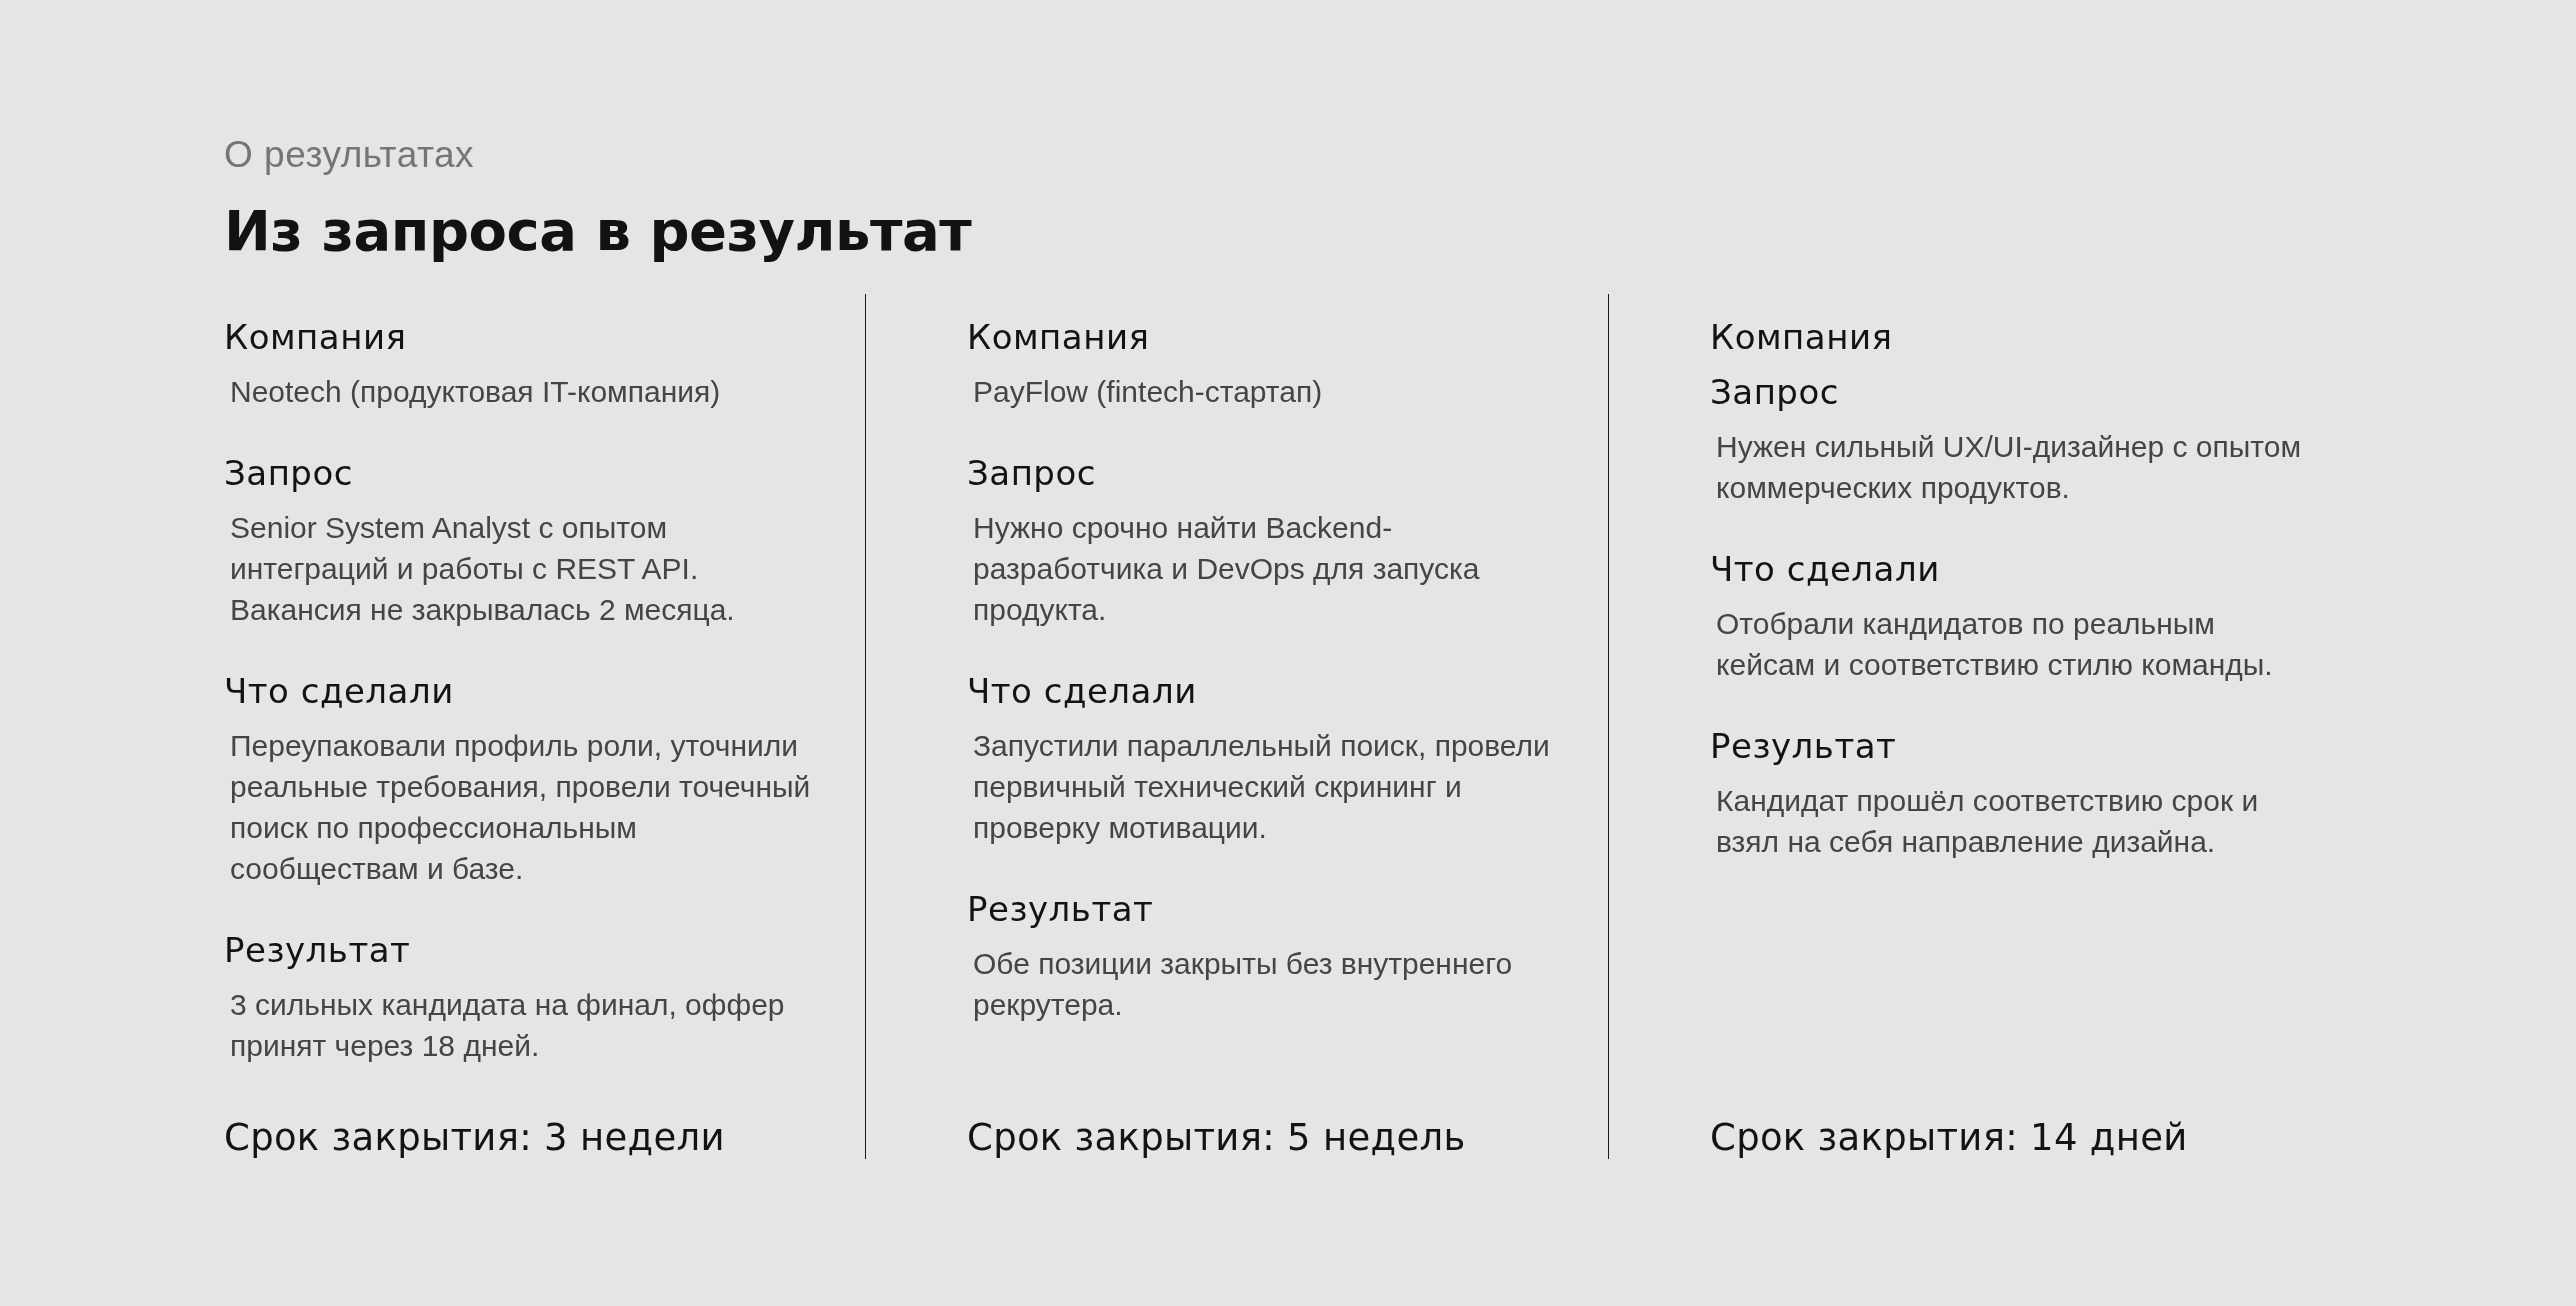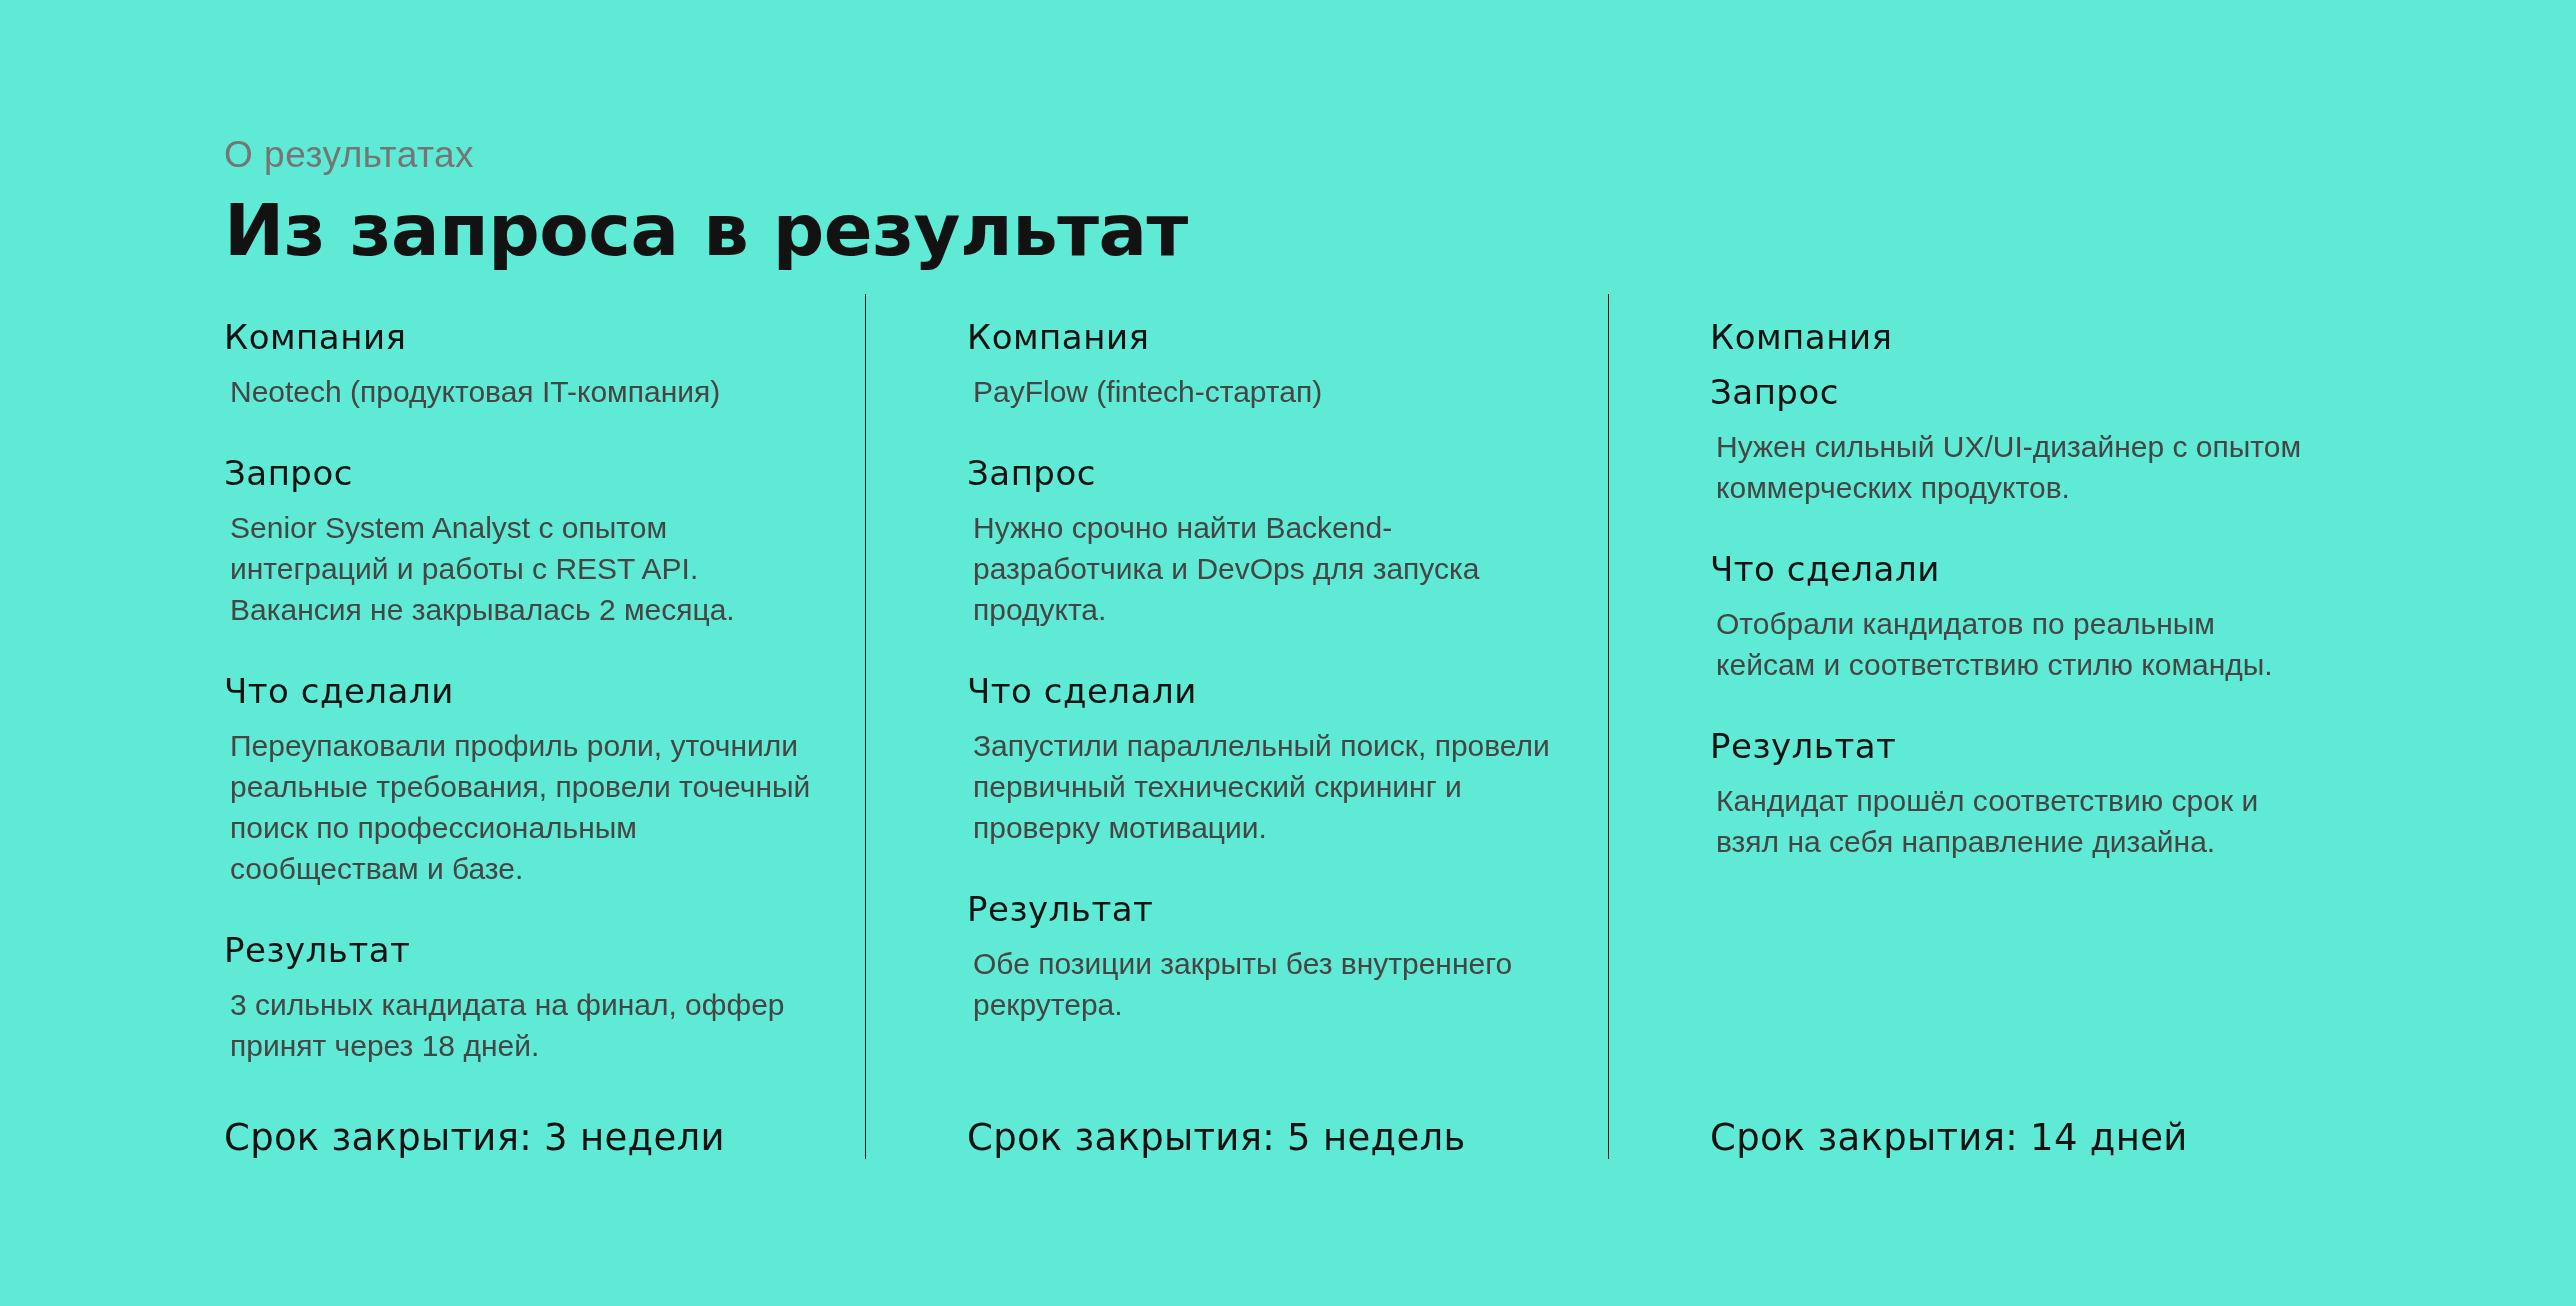--- a/index.html
+++ b/index.html
@@ -4,38 +4,38 @@
 <style>
   html, body {
     margin: 0;
     padding: 0;
     background: #ffffff;
   }
   .slide {
     position: relative;
     width: 2576px;
     height: 1306px;
-    background: #5eead4;
+    background: #e5e5e5;
     box-sizing: border-box;
     padding: 133px 224px 0 224px;
     overflow: hidden;
     font-family: "Liberation Sans", sans-serif;
   }
   .eyebrow {
     font-family: "Liberation Sans", sans-serif;
     font-size: 37px;
     font-weight: 400;
     line-height: 44px;
     color: #757575;
     letter-spacing: 0.5px;
   }
   .title {
     margin: 13px 0 4px 0;
     font-family: "DejaVu Sans", sans-serif;
-    font-size: 72px;
+    font-size: 56px;
     font-weight: 700;
     line-height: 81px;
     color: #121212;
     letter-spacing: -0.5px;
   }
   .cases {
     margin-top: 23px;
     height: 865px;
     display: grid;
     grid-template-columns: 1fr 1fr 1fr;

